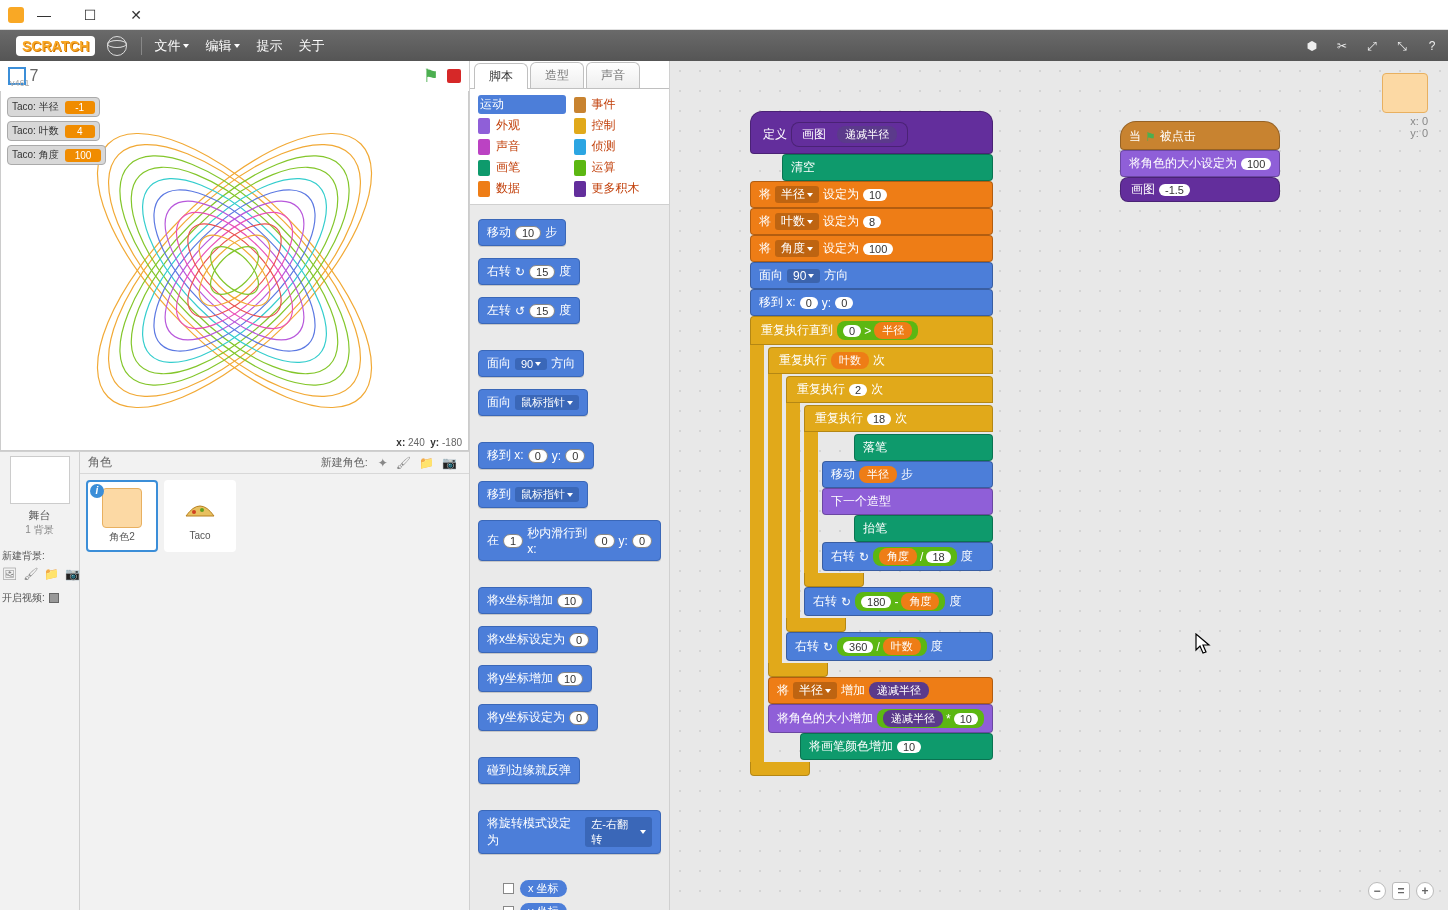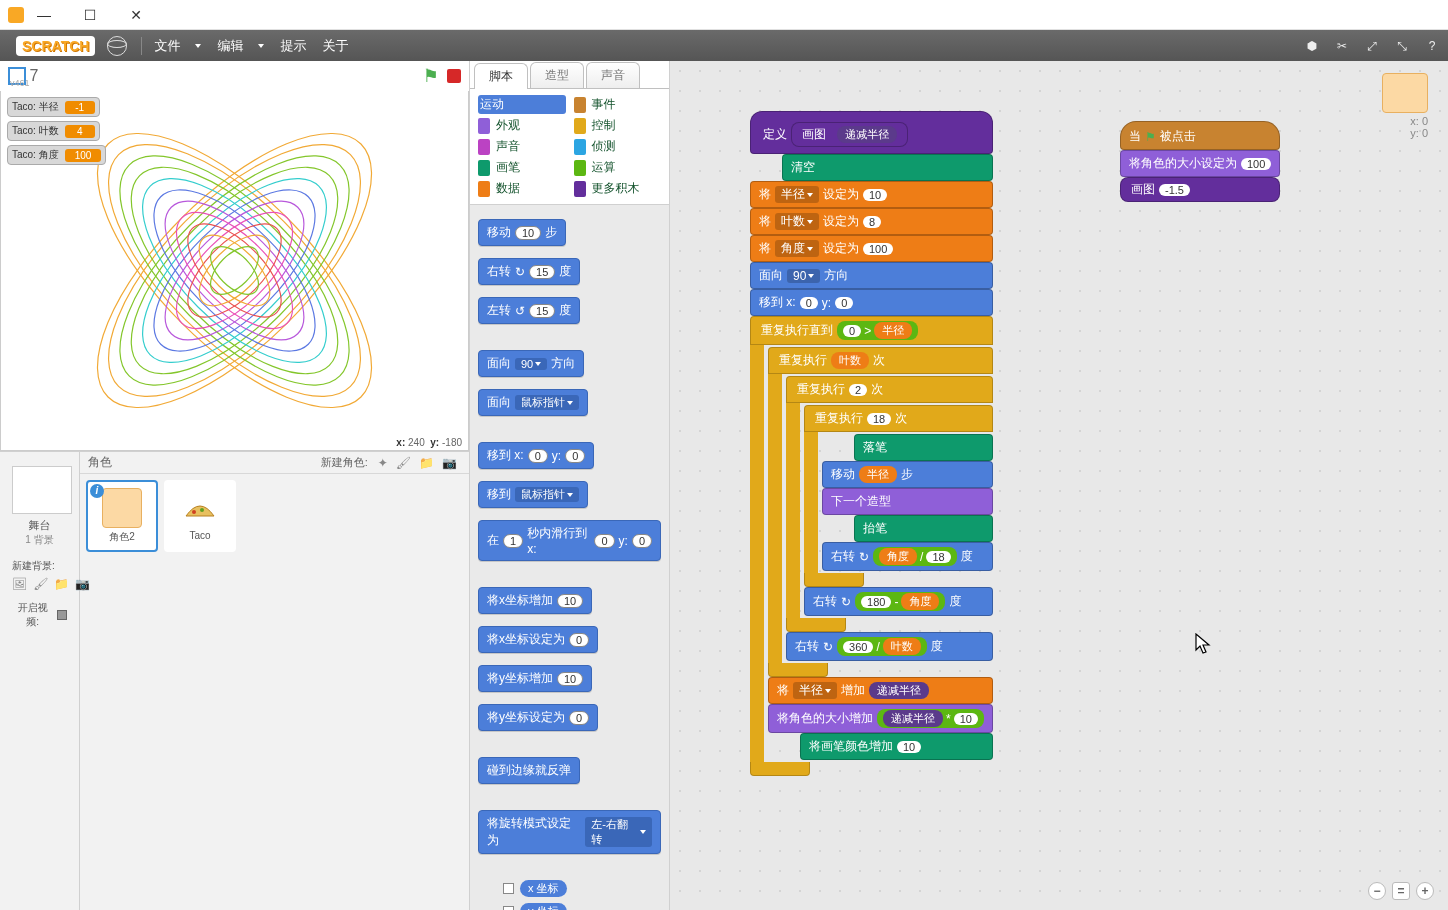--- a/index.html
+++ b/index.html
@@ -11,21 +11,21 @@
 .titlebar .title { flex: 1; color: #333; font-size: 12px; }
 .winbtns { display: flex; gap: 18px; margin-right: 8px; }
 .winbtn { width: 28px; height: 20px; display: flex; align-items: center; justify-content: center; color: #333; font-size: 14px; }
 
 
 .menubar { height: 31px; background: linear-gradient(#6a6a6a, #555); display: flex; align-items: center; padding: 0 8px; color: #fff; }
 .logo { background: #fff; border-radius: 4px; padding: 2px 6px; margin-right: 12px; margin-left: 8px; }
 .logo-text { font-weight: bold; color: #f9a825; font-size: 14px; text-shadow: 1px 1px 0 #d17700; }
 .globe-icon { width: 20px; height: 20px; border: 1.5px solid #ddd; border-radius: 50%; margin-right: 10px; position: relative; }
 .globe-icon::before { content:""; position:absolute; top:3px; left:-1px; right:-1px; height:6px; border:1px solid #ddd; border-radius:50%; }
-.menu-item { margin: 0 8px; font-size: 13px; display: flex; align-items: center; gap: 15px; }
+.menu-item { margin: 0 8px; font-size: 13px; display: flex; align-items: center; gap: 3px; }
 .menu-sep { width: 1px; height: 18px; background: #888; margin: 0 4px; }
 .tool-icons { margin-left: auto; display: flex; gap: 14px; align-items: center; }
 .tool-icon { width: 16px; height: 16px; color: #eee; display: flex; align-items: center; justify-content: center; }
 
 
 .main { display: flex; height: calc(910px - 61px); }
 .left-col { width: 470px; display: flex; flex-direction: column; border-right: 1px solid #d0d0d0; }
 .mid-col { width: 200px; border-right: 1px solid #d0d0d0; background: #f2f2f2; display: flex; flex-direction: column; }
 .right-col { flex: 1; background: #e8e8e8; position: relative; }
 
@@ -41,21 +41,21 @@
 .stage { height: 360px; border: 1px solid #ccc; border-top: none; background: #fff; position: relative; overflow: hidden; }
 .stage svg { width: 100%; height: 100%; }
 .monitor { position: absolute; background: #d8d8d8; border: 1px solid #aaa; border-radius: 4px; padding: 2px 4px; display: flex; align-items: center; gap: 6px; font-size: 10px; }
 .monitor .lbl { color: #333; }
 .monitor .val { background: #f08c00; color: #fff; border-radius: 3px; padding: 1px 10px; font-size: 10px; min-width: 30px; text-align: center; }
 .stage-coords { position: absolute; bottom: 2px; right: 6px; font-size: 10px; color: #666; }
 .stage-coords b { color: #333; }
 
 
 .sprite-panel { flex: 1; background: #f2f2f2; border-top: 1px solid #d0d0d0; display: flex; }
-.stage-thumb-col { width: 80px; border-right: 1px solid #d0d0d0; padding: 12px; text-align: center; }
+.stage-thumb-col { width: 80px; border-right: 1px solid #d0d0d0; padding: 2px; text-align: center; }
 .stage-thumb { width: 60px; height: 48px; background: #fff; border: 1px solid #ccc; margin: 2px auto; }
 .stt { font-size: 11px; color: #555; margin-top: 4px; }
 .sts { font-size: 10px; color: #888; }
 .nb-label { font-size: 10px; color: #555; margin-top: 12px; text-align: left; }
 .nb-icons { display: flex; gap: 6px; margin-top: 4px; color: #888; }
 .vid-row { display: flex; align-items: center; gap: 4px; margin-top: 10px; font-size: 10px; color: #555; }
 
 .sprite-list { flex: 1; padding: 0; }
 .sprite-hdr { height: 22px; display: flex; align-items: center; padding: 0 8px; color: #666; border-bottom: 1px solid #d8d8d8; }
 .sprite-hdr .lbl { flex: 1; font-size: 12px; }
@@ -68,21 +68,21 @@
 .sprite .thumb { width: 40px; height: 40px; margin: 2px auto; }
 .sprite .nm { font-size: 10px; color: #555; }
 
 
 .tab-row { height: 28px; display: flex; align-items: flex-end; background: #fff; padding: 0 4px; border-bottom: 1px solid #c0c0c0; }
 .tab { padding: 4px 14px; border: 1px solid #c0c0c0; border-bottom: none; border-radius: 6px 6px 0 0; margin-right: 2px; color: #777; font-size: 12px; background: linear-gradient(#fff,#eee); }
 .tab.active { color: #333; background: #fff; position: relative; top: 1px; }
 
 
 .cats { display: grid; grid-template-columns: 1fr 1fr; padding: 6px 8px; gap: 2px 8px; background: #fff; border-bottom: 1px solid #d0d0d0; }
-.cat { display: flex; align-items: center; gap: 6px; font-size: 12px; color: #14532d; padding: 1px 0; }
+.cat { display: flex; align-items: center; gap: 6px; font-size: 12px; color: #c2410c; padding: 1px 0; }
 .cat .sw { width: 12px; height: 16px; border-radius: 2px; }
 .cat.active { background: #4c7ed9; color: #fff; border-radius: 3px; padding-left: 2px; }
 
 
 .palette { flex: 1; overflow-y: auto; padding: 8px; background: #eaeaea; }
 .blk { background: #4c7ed9; color: #fff; border-radius: 4px; padding: 4px 8px; margin: 6px 0; display: inline-flex; align-items: center; gap: 4px; font-size: 12px; border: 1px solid #3a67b8; box-shadow: 0 1px 0 rgba(0,0,0,0.15); }
 .blk .pill { background: #fff; color: #333; border-radius: 8px; padding: 0 6px; font-size: 11px; border: 1px solid #888; }
 .blk .dd { background: #3a67b8; border-radius: 3px; padding: 0 6px; display: inline-flex; align-items: center; gap: 2px; font-size: 11px; }
 .chk-row { display: flex; align-items: center; gap: 6px; margin: 6px 0; padding-left: 25px; }
 .chk { width: 11px; height: 11px; border: 1px solid #888; background: #fff; }

